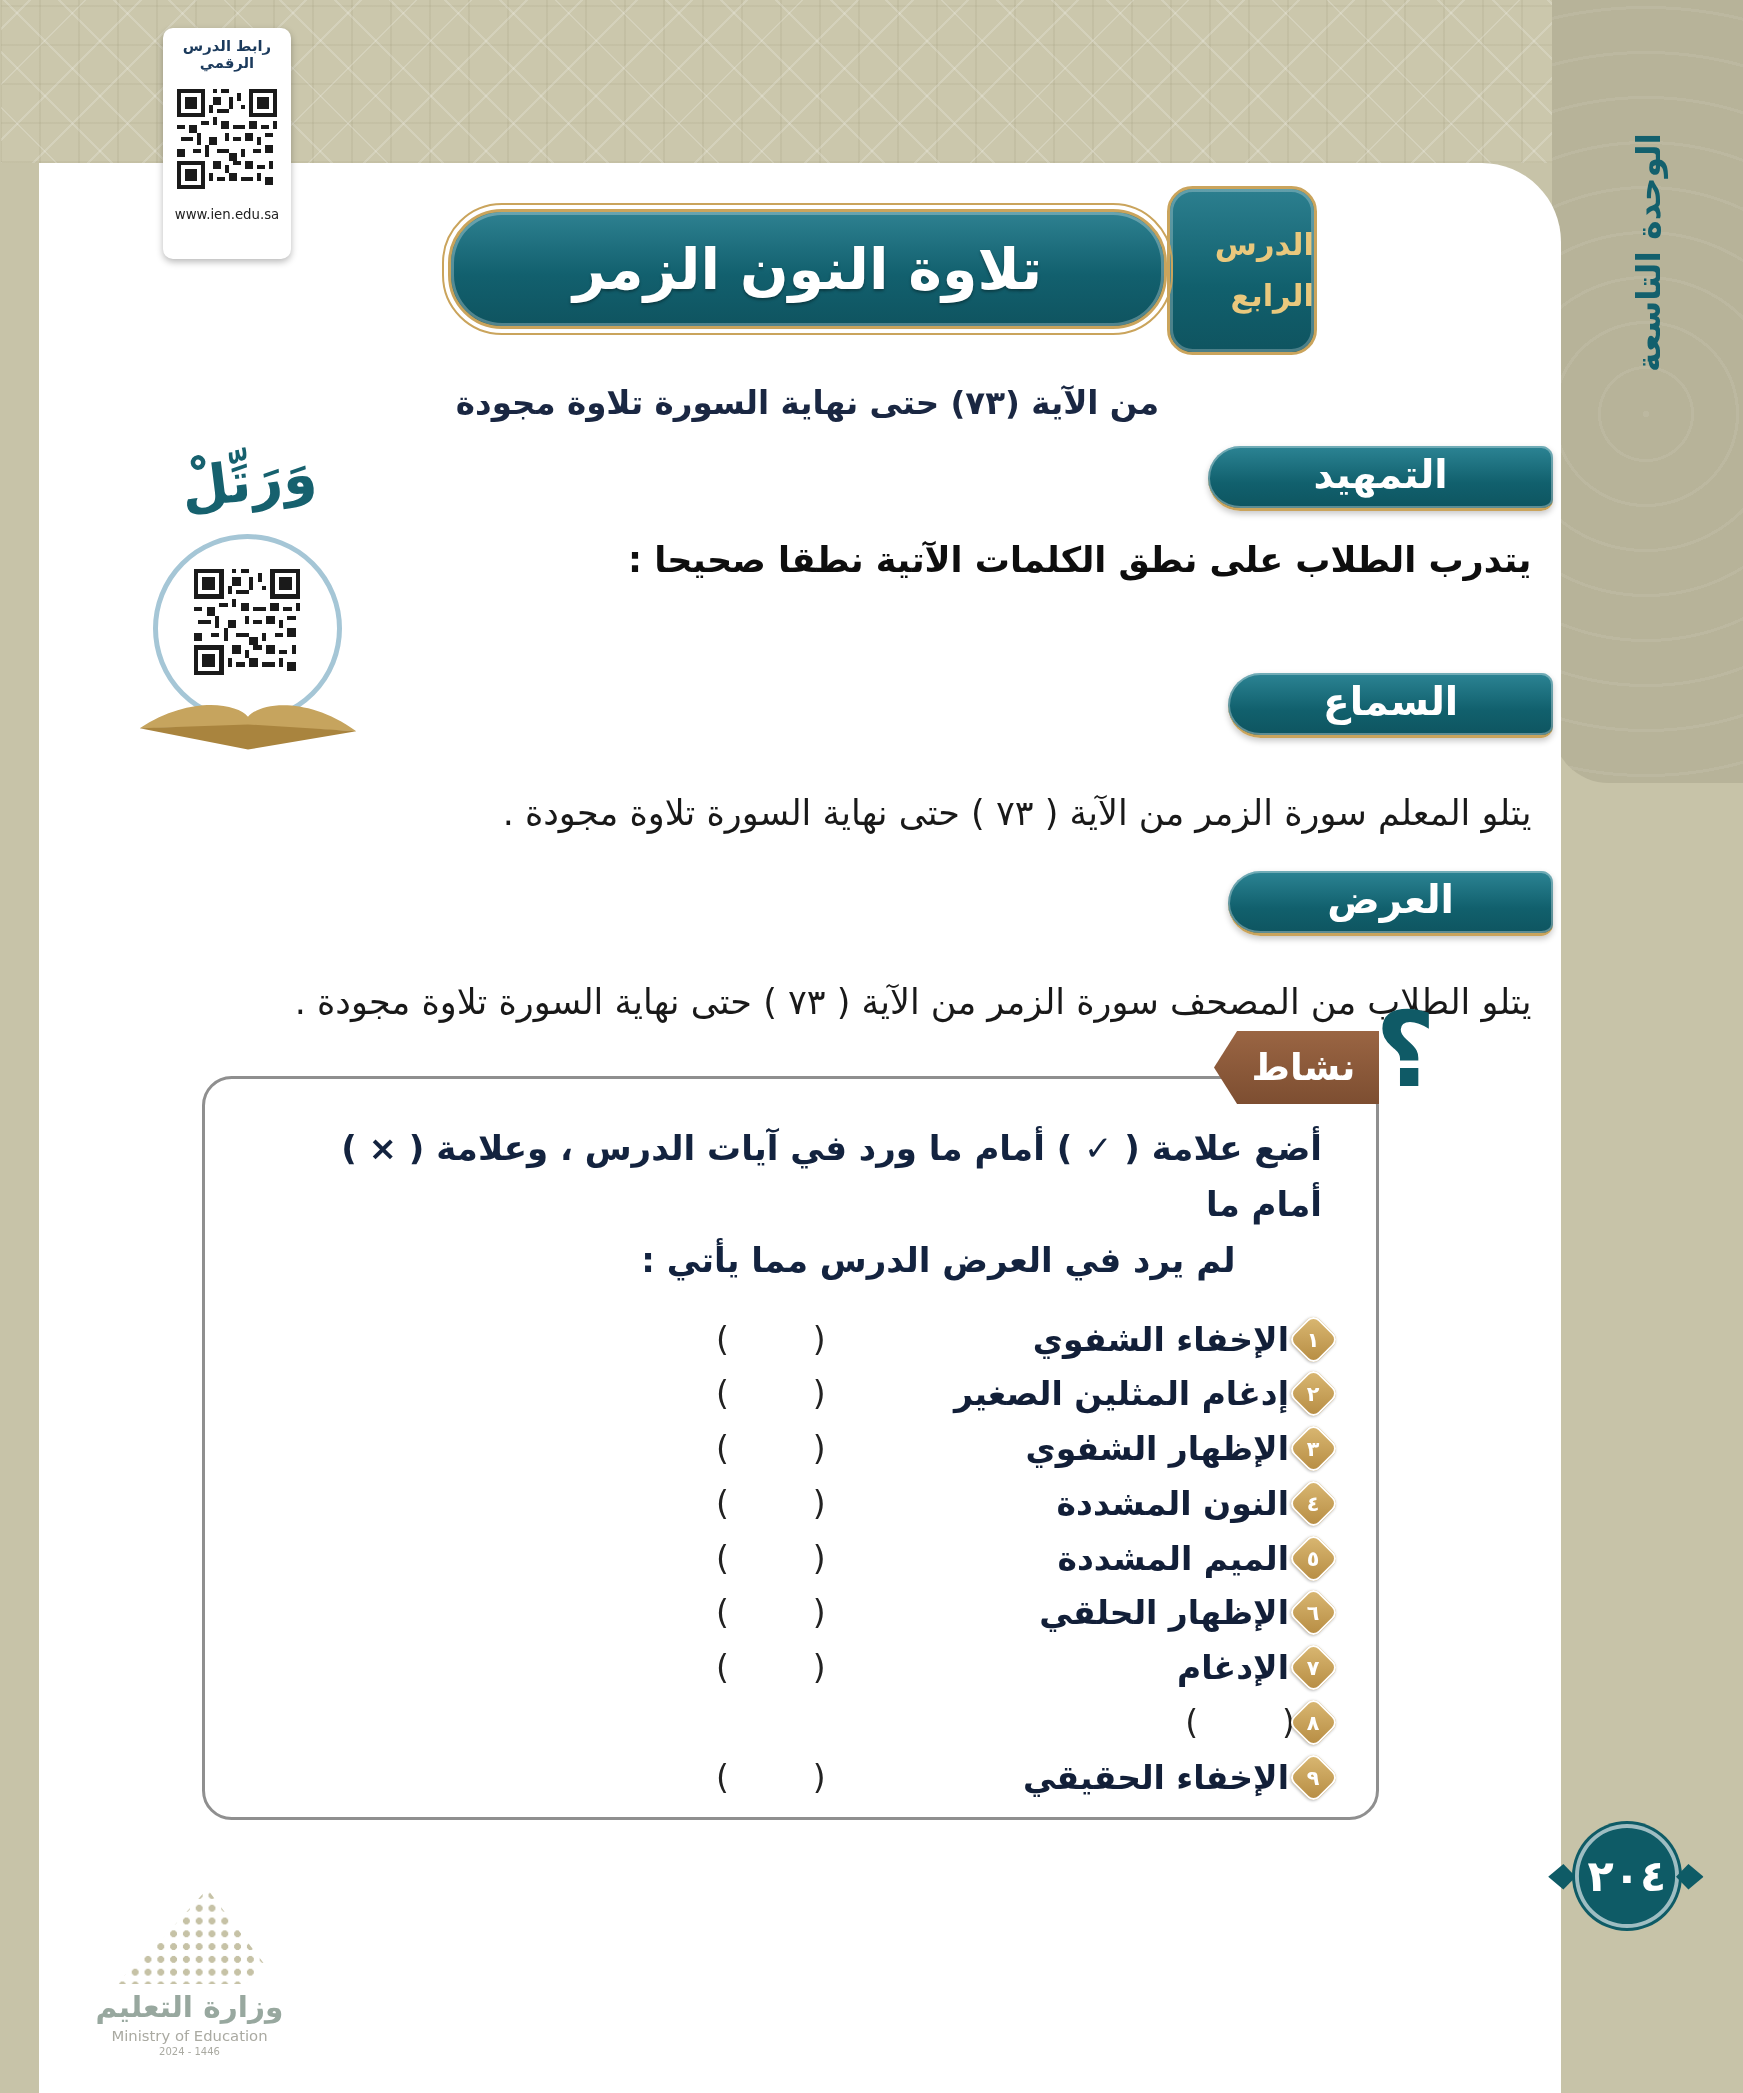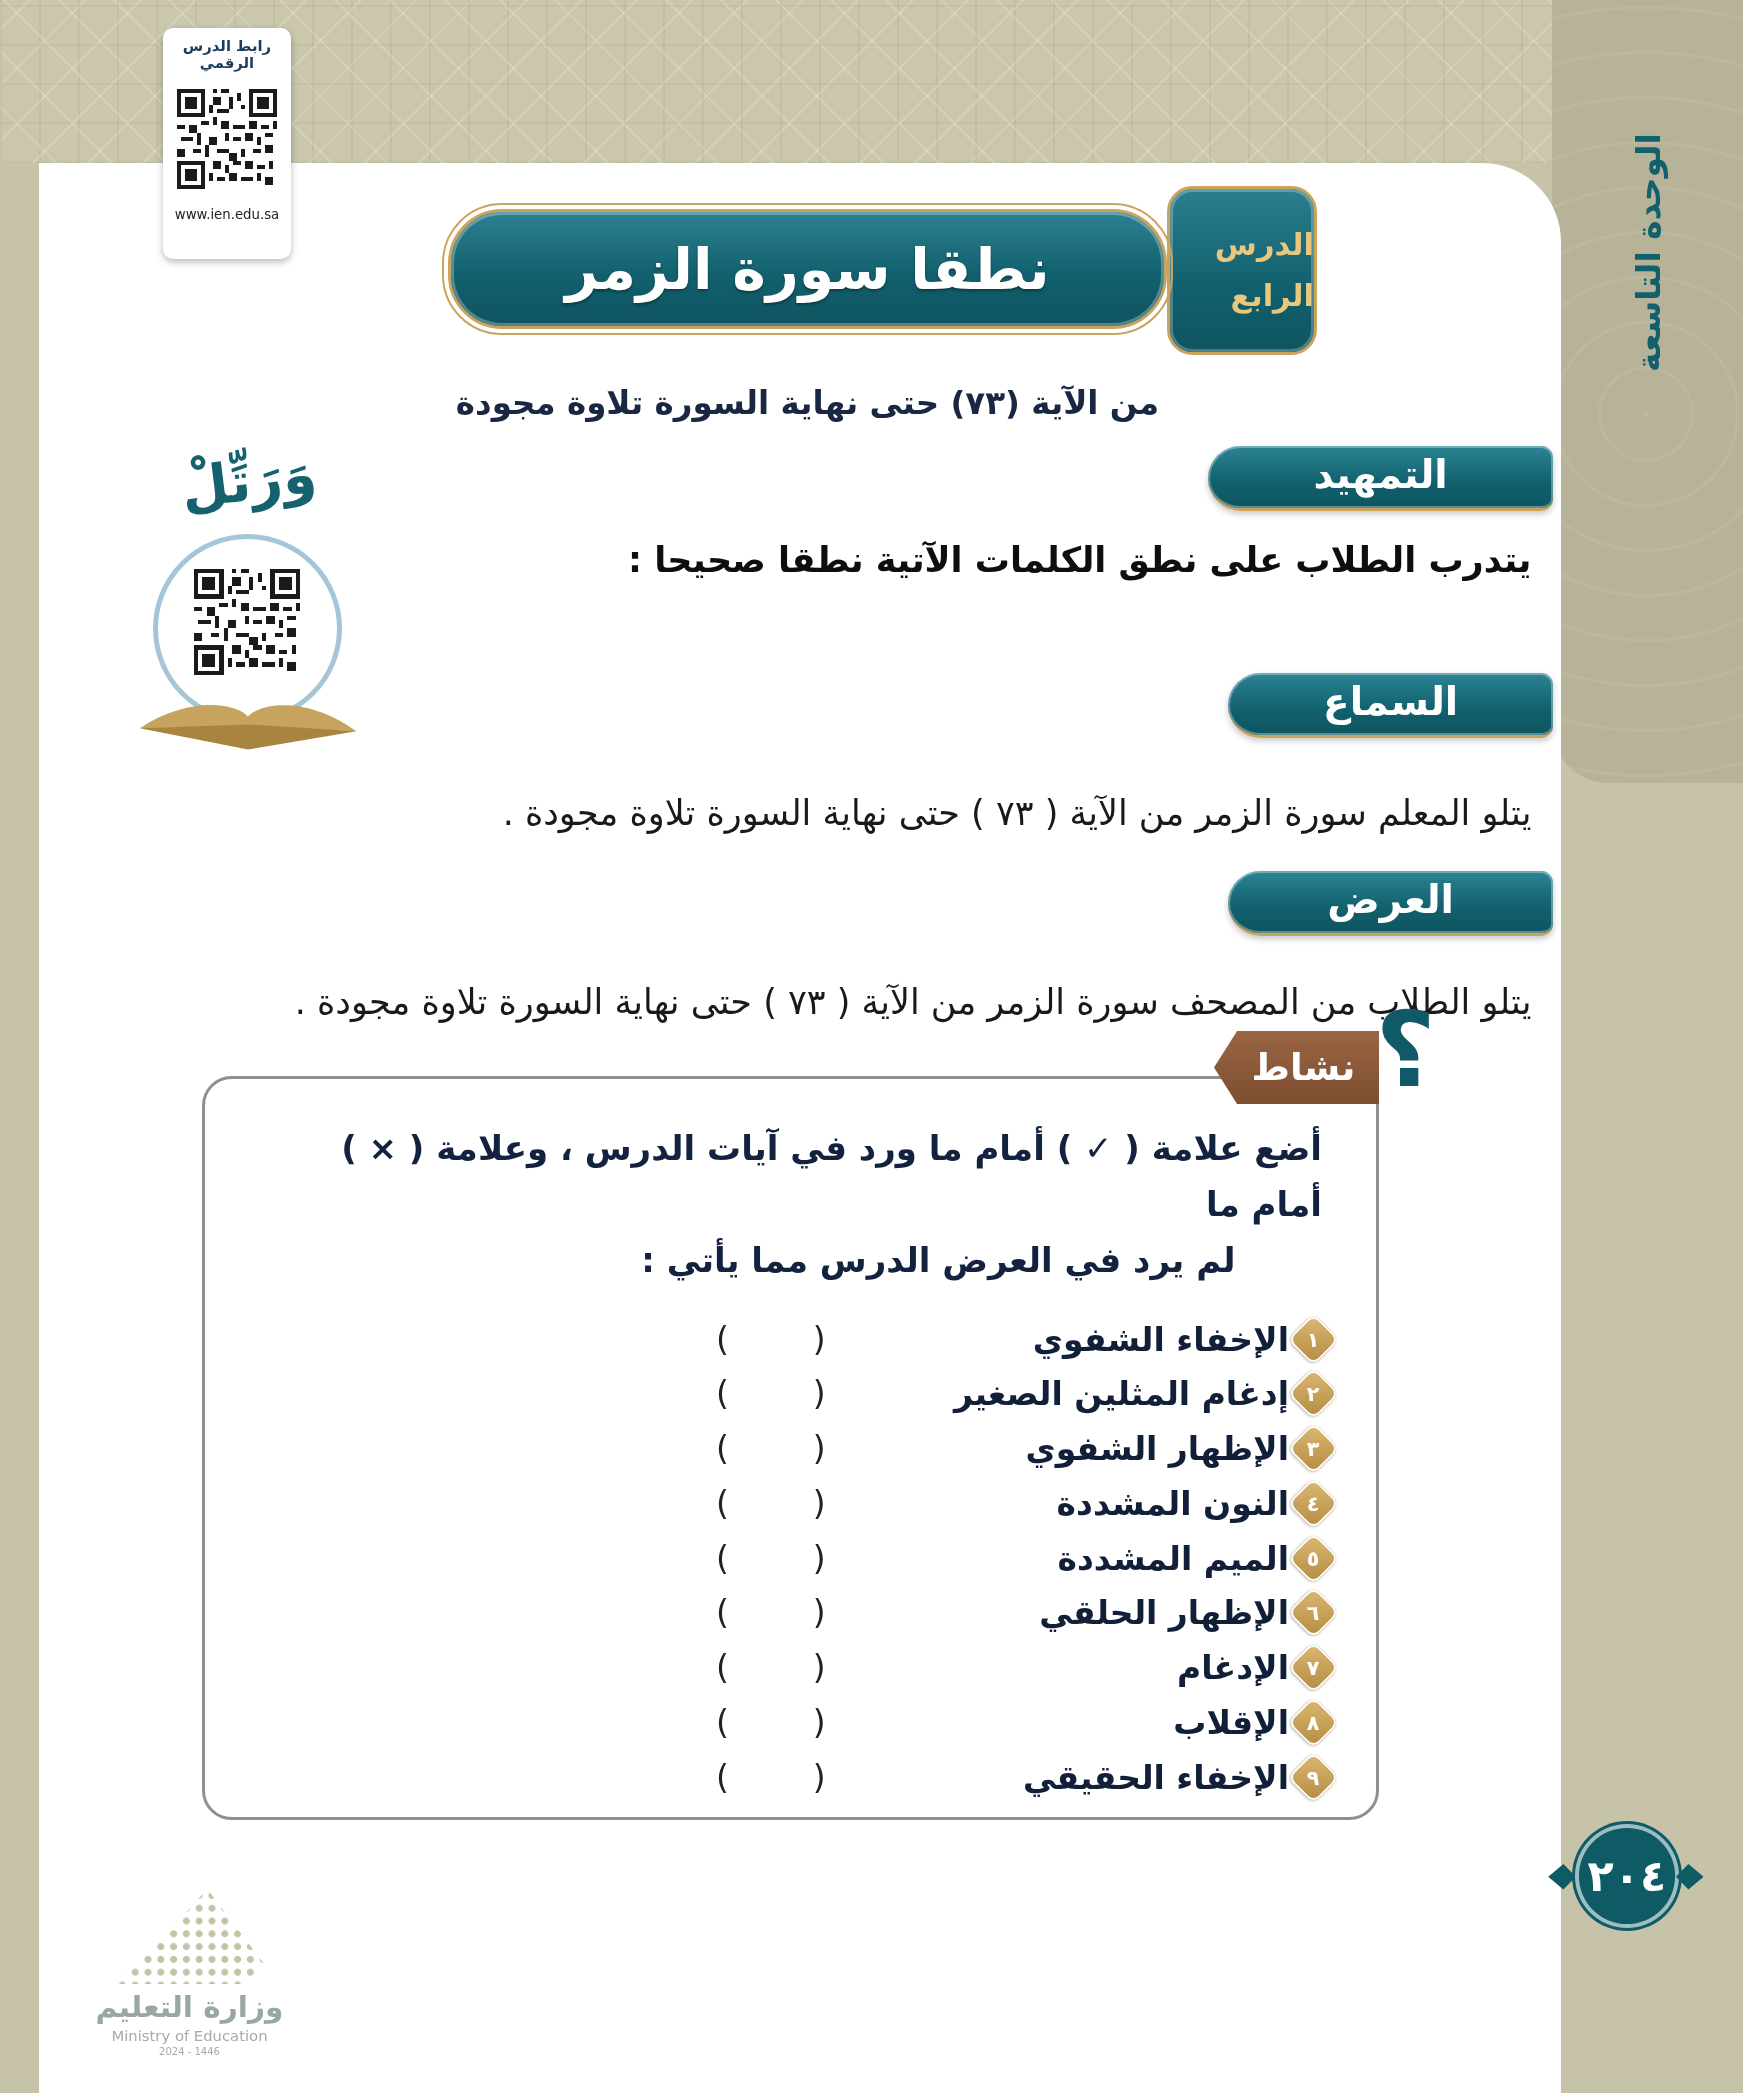--- a/index.html
+++ b/index.html
@@ -212,21 +212,21 @@
   </div>
 
   <div class="panel">
 
     <div class="lesson-tab">
       <span>الدرس</span>
       <span>الرابع</span>
     </div>
 
     <div class="title-banner">
-      <span>نطقا سورة الزمر</span>
+      <span>تلاوة النون الزمر</span>
     </div>
 
     <div class="subtitle">من الآية (٧٣) حتى نهاية السورة تلاوة مجودة</div>
 
     <div class="section-badge badge-tamheed">
       <span>التمهيد</span>
     </div>
     <div class="para para-tamheed">يتدرب الطلاب على نطق الكلمات الآتية نطقا صحيحا :</div>
 
     <div class="wirtal">
@@ -367,21 +367,20 @@
           <span class="item-bullet">
               <i>٧</i>
             </span>
           <span class="item-label">الإدغام</span>
           <span class="item-answer">(        )</span>
         </div>
         <div class="item-row">
           <span class="item-bullet">
               <i>٨</i>
             </span>
-          <span class="item-label">الإقلاب</span>
           <span class="item-answer">(        )</span>
         </div>
         <div class="item-row">
           <span class="item-bullet">
               <i>٩</i>
             </span>
           <span class="item-label">الإخفاء الحقيقي</span>
           <span class="item-answer">(        )</span>
         </div>
 

